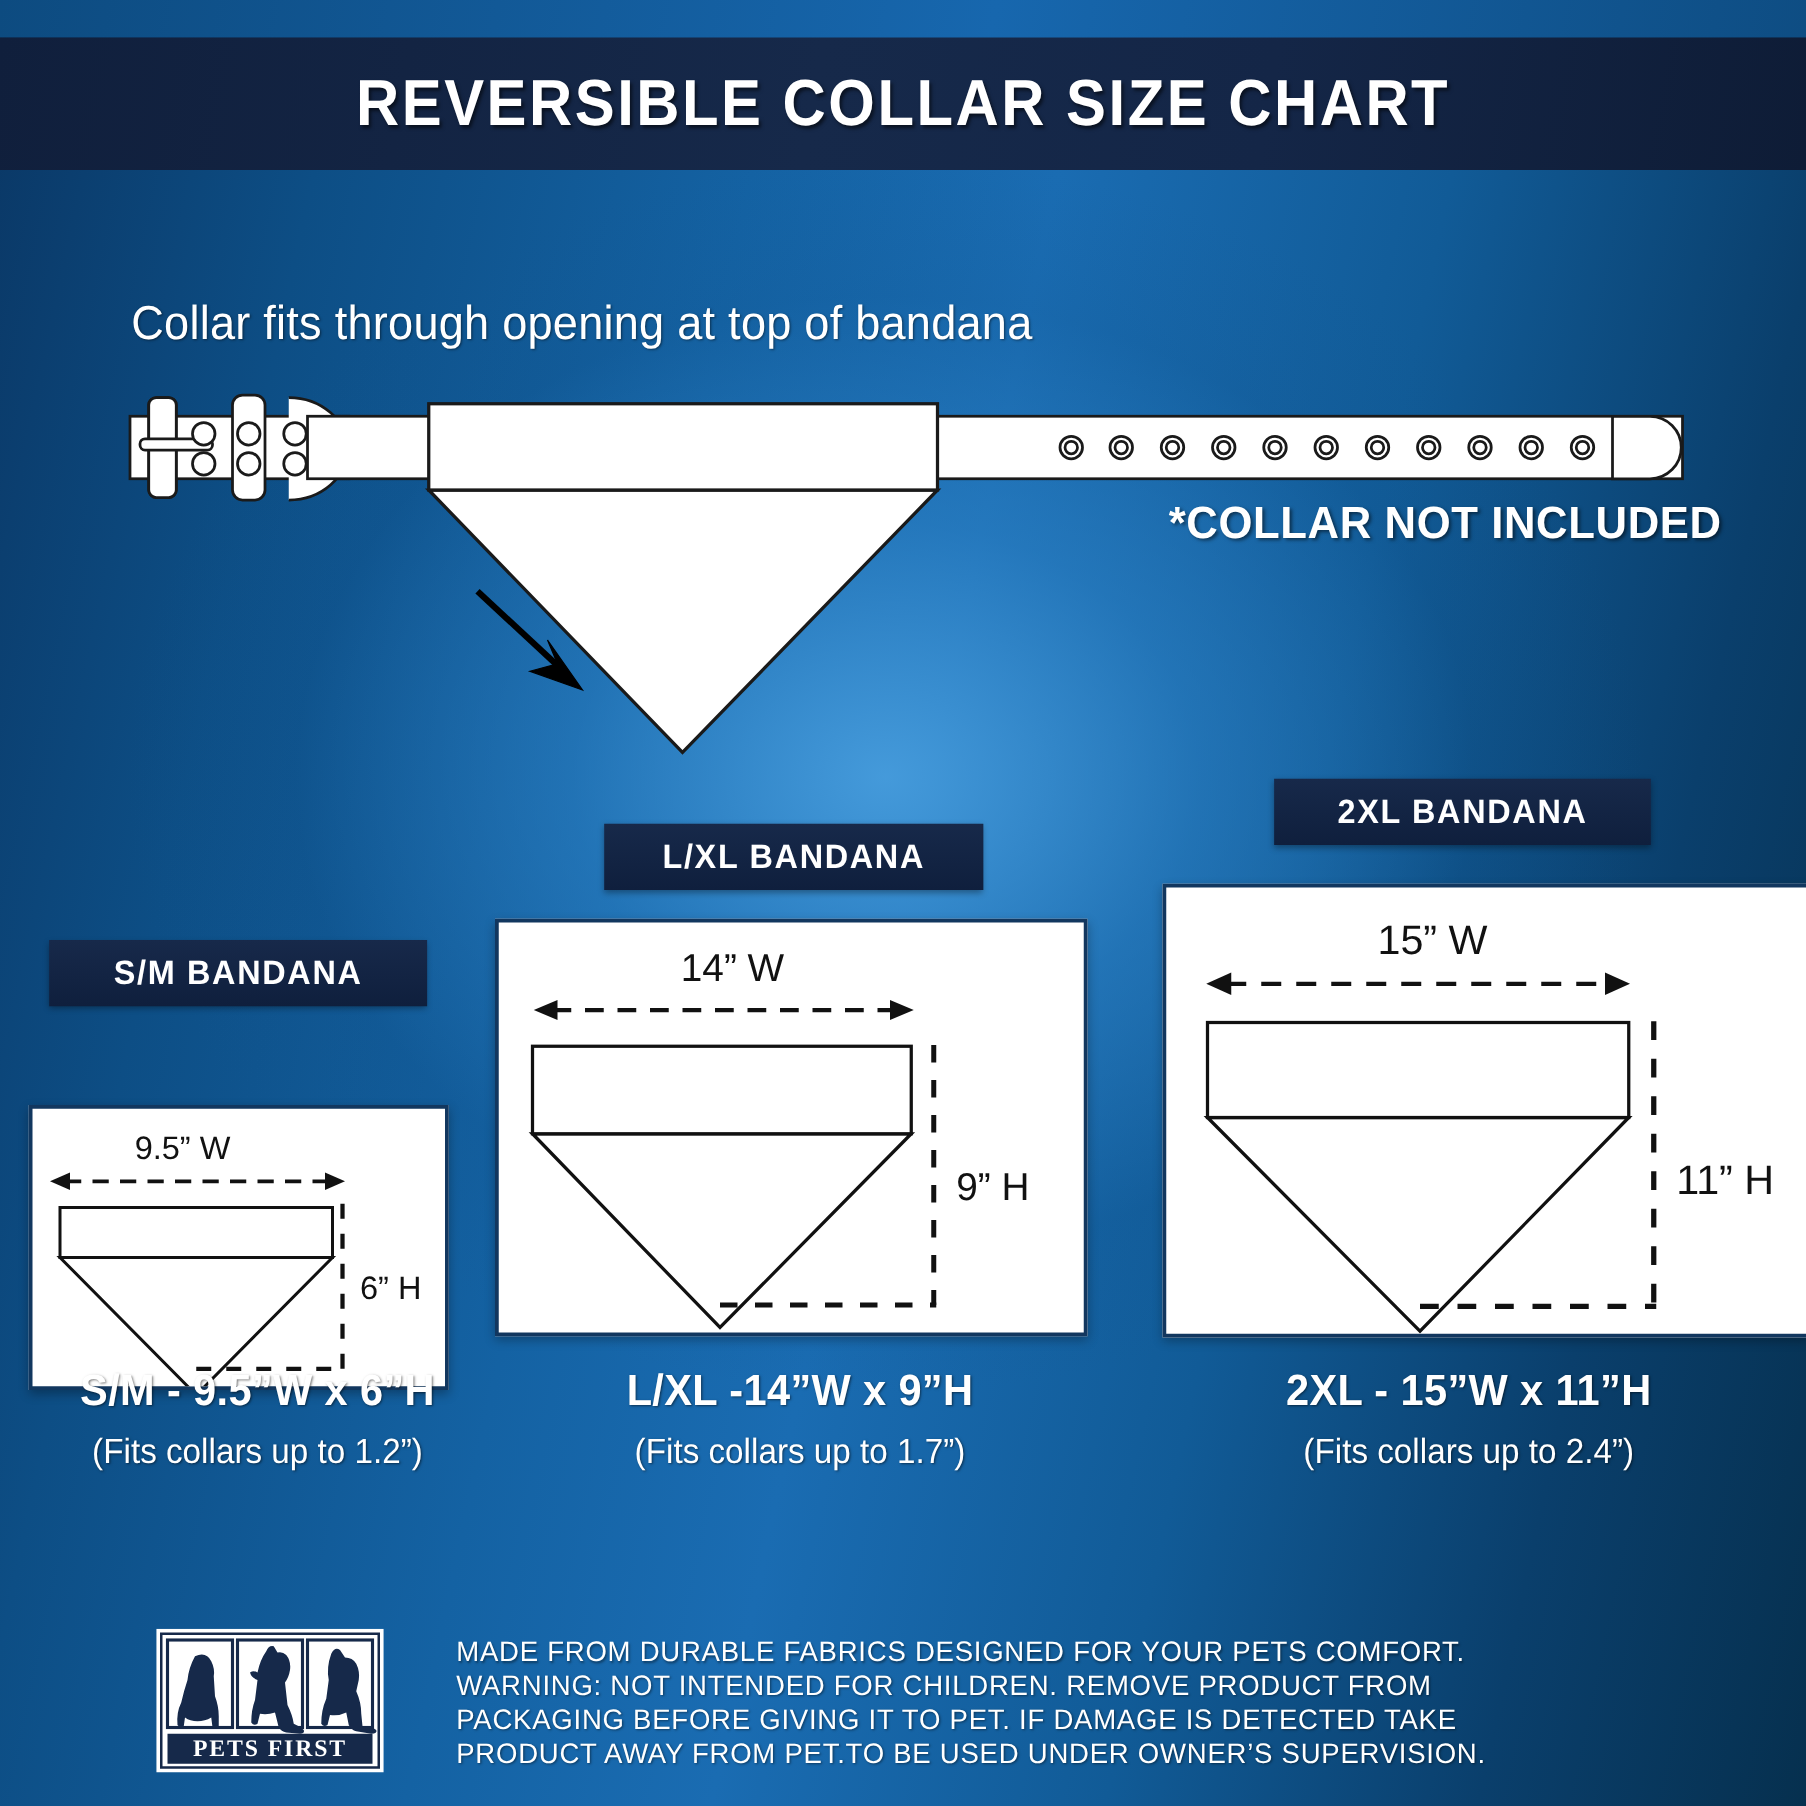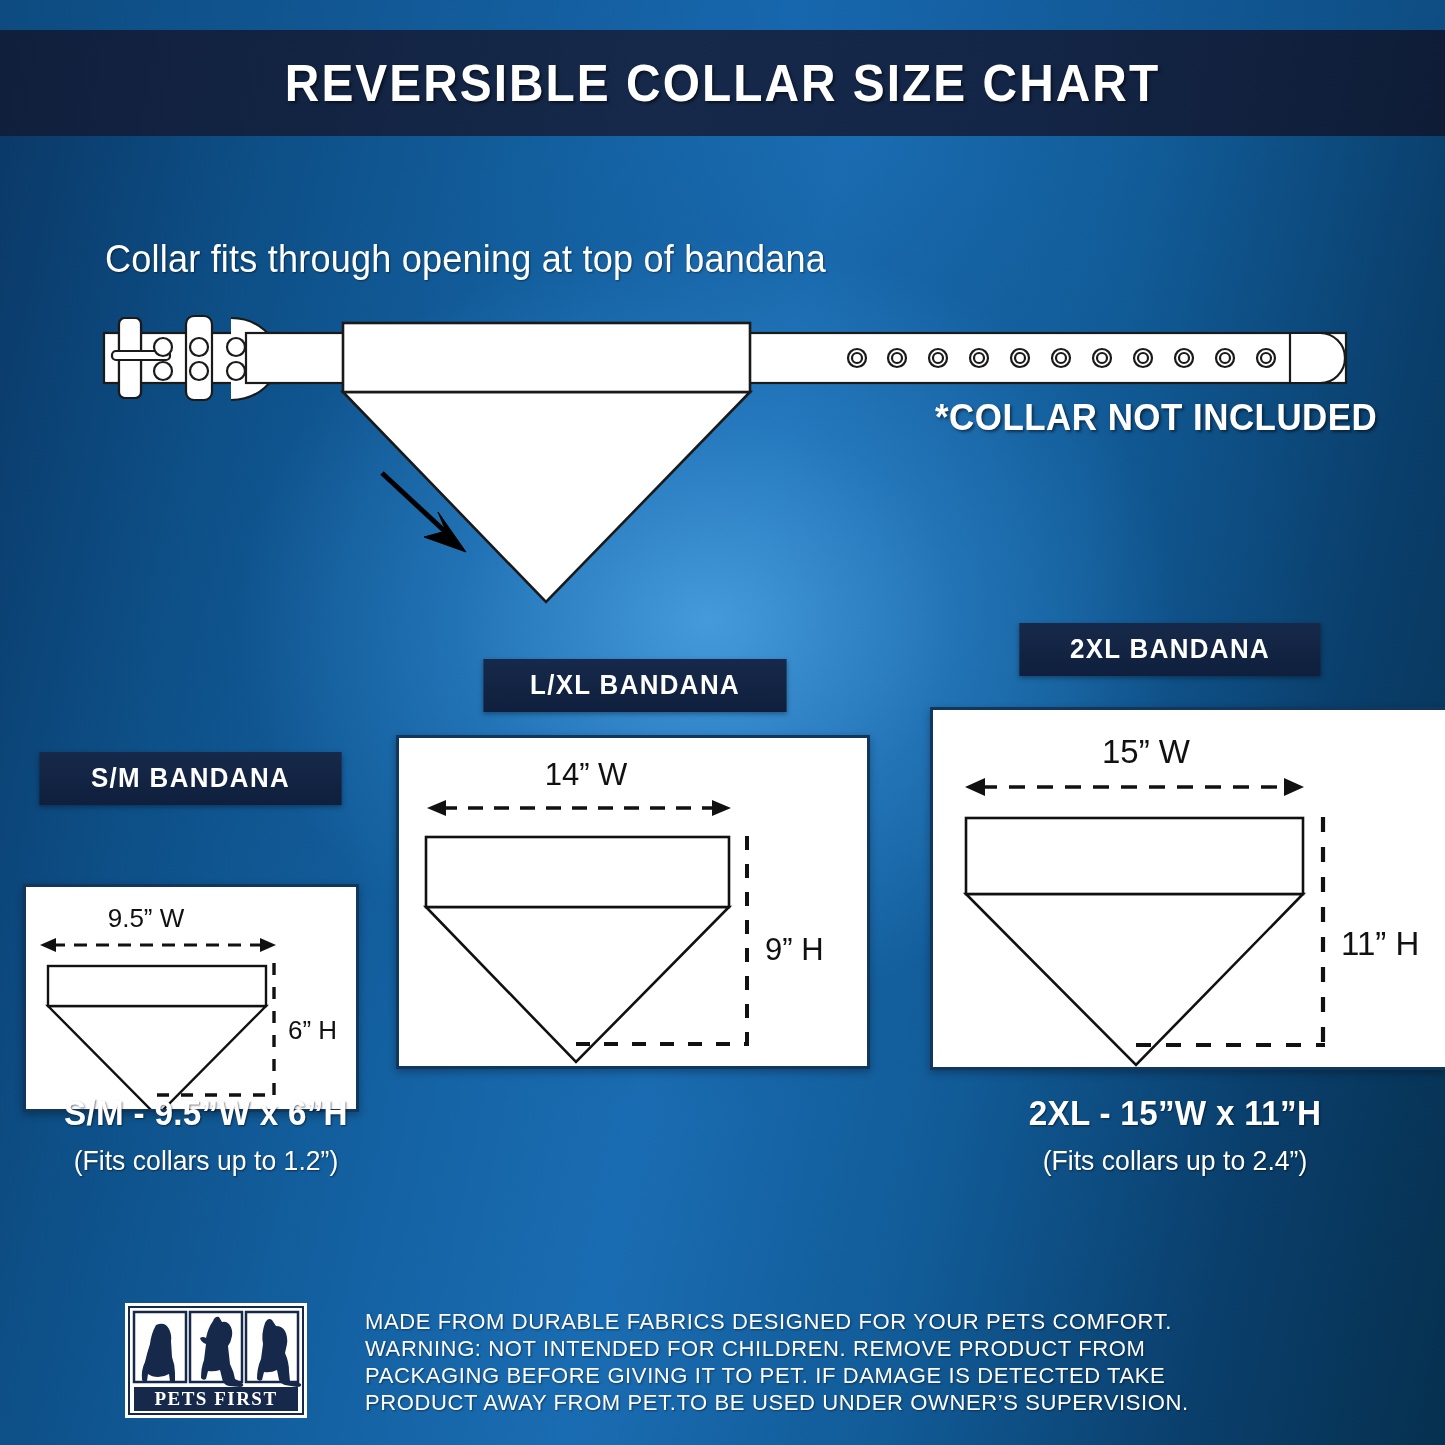--- a/index.html
+++ b/index.html
@@ -203,20 +203,24 @@
       <polygon points="332,70 313,62 313,78" fill="#111"></polygon>
       <g stroke="#111" stroke-width="2.6" fill="#ffffff">
         <polygon points="27,169 330,169 177,324"></polygon>
         <rect x="27" y="99" width="303" height="70"></rect>
       </g>
       <line x1="348" y1="98" x2="348" y2="306" stroke="#111" stroke-width="4" stroke-dasharray="14,14"></line>
       <line x1="177" y1="306" x2="350" y2="306" stroke="#111" stroke-width="4" stroke-dasharray="14,14"></line>
       <text x="366" y="222" font-family="Liberation Sans, sans-serif" font-size="31" fill="#111">9” H</text>
     </svg>
   </div>
+  <div class="caption" style="left:450px;top:1093px;width:380px;">
+    <div class="cap-main">L/XL -14”W x 9”H</div>
+    <div class="cap-sub">(Fits collars up to 1.7”)</div>
+  </div>
 
   <div class="banner" style="left:1013px;top:623px;width:314px;height:53px;">
     <span>2XL BANDANA</span>
   </div>
   <div class="sizebox" style="left:930px;top:707px;width:512px;height:357px;">
     <svg viewBox="0 0 512 357" width="512" height="357">
       <text x="213" y="53" font-family="Liberation Sans, sans-serif" font-size="33" fill="#111" text-anchor="middle">15” W</text>
       <g stroke="#111" stroke-width="3.4" fill="none">
         <line x1="48" y1="77" x2="355" y2="77" stroke-dasharray="16,12"></line>
       </g>

